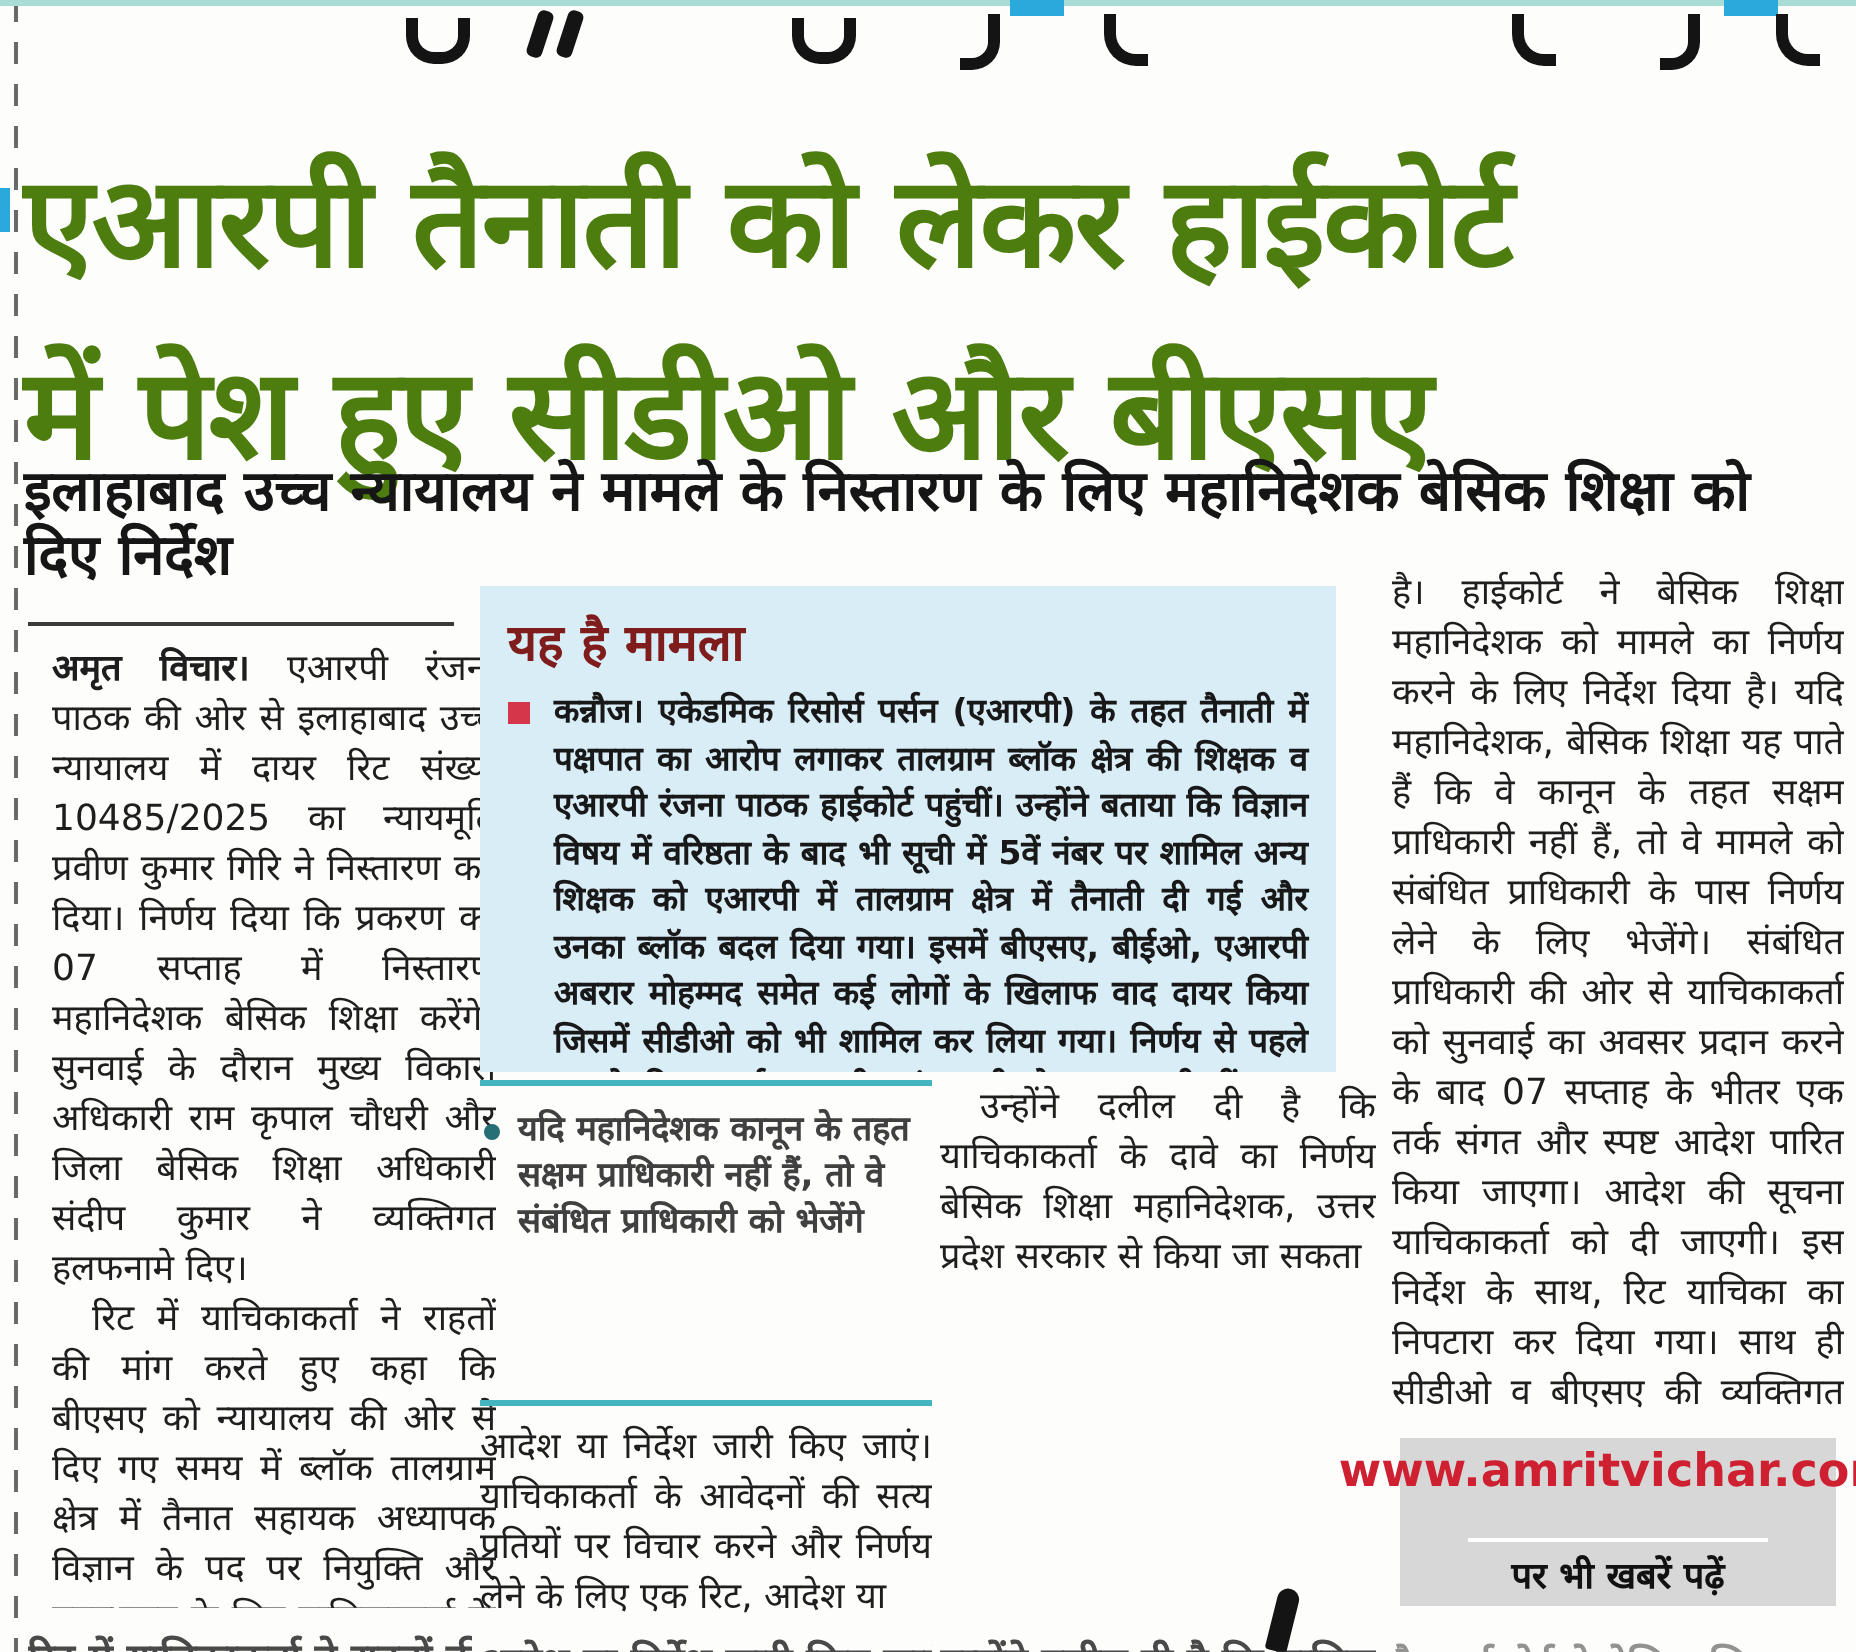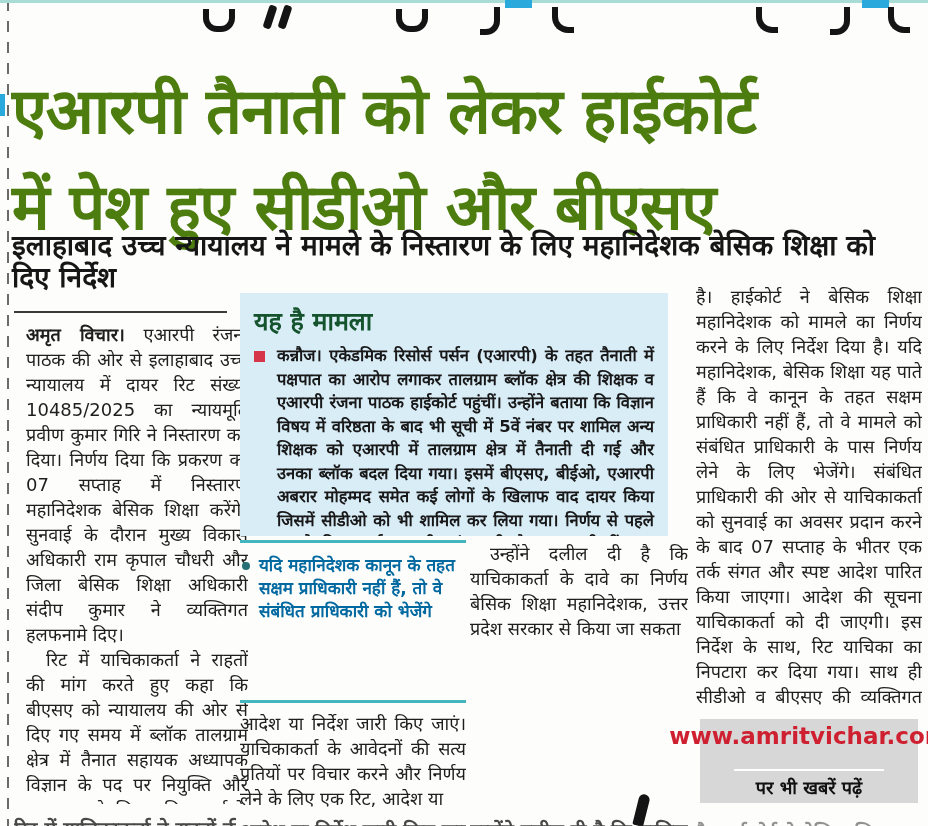--- a/index.html
+++ b/index.html
@@ -32,30 +32,30 @@
   .bodytxt p{margin:0;}
   .bodytxt p.indent{text-indent:20px;}
   .lead{font-weight:800;}
   .col1{position:absolute;left:14px;top:322px;width:222px;height:482px;overflow:hidden;margin-left:12px;}
   .col2b{position:absolute;left:240px;top:711px;width:226px;height:112px;overflow:hidden;}
   .col3{position:absolute;left:470px;top:541px;width:218px;height:282px;overflow:hidden;}
   .col4{position:absolute;left:696px;top:284px;width:226px;height:426px;overflow:hidden;}
   
   .case-box{position:absolute;left:240px;top:293px;width:428px;height:243px;
     background:#d9edf7;padding:10px 14px;box-sizing:border-box;overflow:hidden;}
-  .case-title{font-size:25px;font-weight:800;color:#14532d;margin:0 0 7px 0;}
+  .case-title{font-size:25px;font-weight:800;color:#7f1d1d;margin:0 0 7px 0;}
   .case-row{display:flex;gap:12px;}
   .case-bullet{flex:0 0 11px;width:11px;height:11px;margin-top:7px;background:#d63649;}
   .case-text{font-size:16.5px;line-height:23.5px;font-weight:600;color:#181818;text-align:justify;}
   
   .highlights{position:absolute;left:240px;top:540px;width:226px;height:163px;box-sizing:border-box;
     border-top:3px solid #44b5be;border-bottom:3px solid #44b5be;padding:11px 2px 10px 2px;overflow:hidden;}
   .hl-item{display:flex;gap:9px;margin-bottom:9px;}
   .hl-dot{flex:0 0 8px;width:8px;height:8px;border-radius:50%;background:#256f75;margin-top:8px;}
-  .hl-text{font-size:17px;line-height:23px;font-weight:700;color:#0369a1;}
+  .hl-text{font-size:17px;line-height:23px;font-weight:700;color:#404040;}
   
   .promo{position:absolute;left:700px;top:719px;width:218px;height:84px;background:#d7d7d7;
     display:flex;flex-direction:column;align-items:center;justify-content:center;}
   .promo-url{color:#ce2030;font-size:23px;font-weight:700;letter-spacing:0;}
   .promo-tagline{margin-top:20px;padding-top:4px;border-top:2px solid #ffffff;
     font-size:18px;font-weight:800;color:#111;min-width:150px;text-align:center;}
   
   .sliver{position:absolute;height:11px;overflow:hidden;opacity:.85;}
   .sliver .s-inner{font-size:20px;font-weight:600;white-space:nowrap;color:#2a2a2a;}
 </style>

